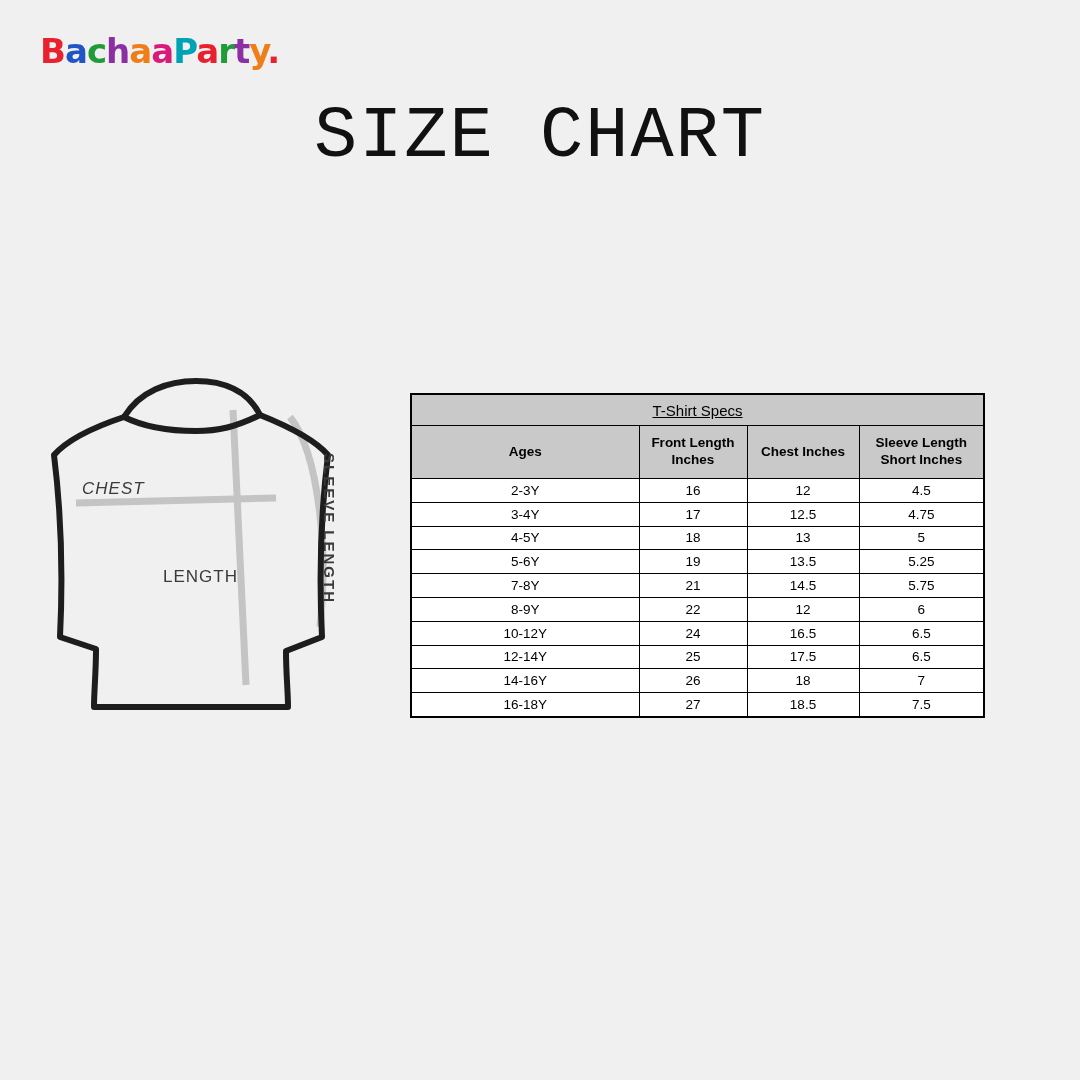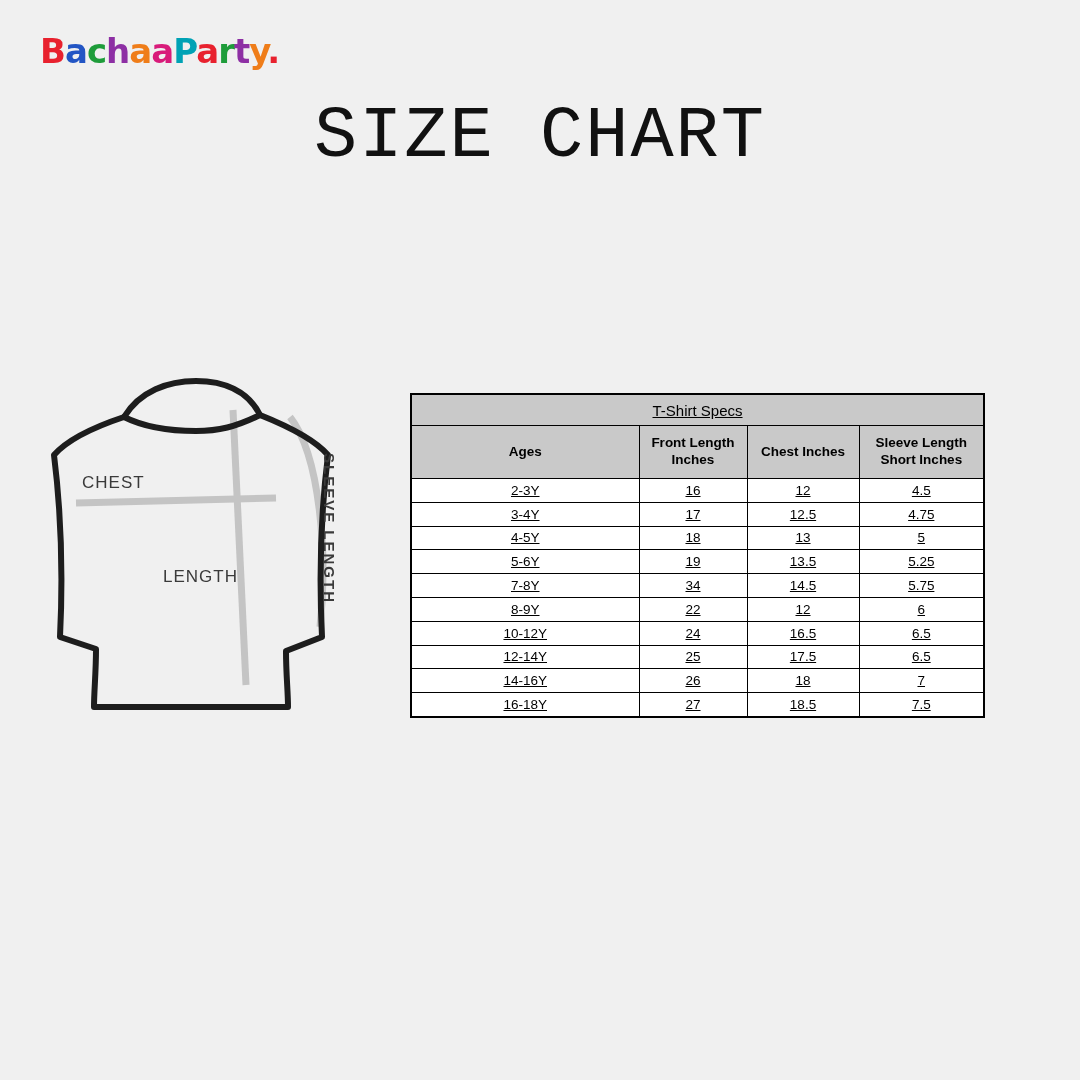--- a/index.html
+++ b/index.html
@@ -66,21 +66,22 @@
   }
   .shirt-label {
     position: absolute;
     font-family: "Liberation Sans", sans-serif;
     font-size: 17px;
     color: #3a3a3a;
     letter-spacing: 1px;
   }
   #label-chest {
     left: 54px;
-    top: 118px;
+    top: 124px;
+    font-style: italic;
   }
   #label-length {
     left: 135px;
     top: 212px;
   }
   #label-sleeve {
     left: 293px;
     top: 98px;
     writing-mode: vertical-rl;
     font-weight: bold;
@@ -124,21 +125,20 @@
     font-weight: bold;
     height: 48px;
     line-height: 1.25;
     padding: 2px 4px;
   }
   .tbl-body td {
     font-size: 13.5px;
     height: 22.8px;
     padding: 0;
     background: #fff;
-    text-decoration: underline;
   }
   col.c-ages { width: 228px; }
   col.c-front { width: 108px; }
   col.c-chest { width: 112px; }
   col.c-sleeve { width: 125px; }
 </style>
 </head>
 <body>
 
 <div id="brand-logo">
@@ -214,21 +214,21 @@
           <td>5</td>
         </tr>
         <tr>
           <td>5-6Y</td>
           <td>19</td>
           <td>13.5</td>
           <td>5.25</td>
         </tr>
         <tr>
           <td>7-8Y</td>
-          <td>34</td>
+          <td>21</td>
           <td>14.5</td>
           <td>5.75</td>
         </tr>
         <tr>
           <td>8-9Y</td>
           <td>22</td>
           <td>12</td>
           <td>6</td>
         </tr>
         <tr>

